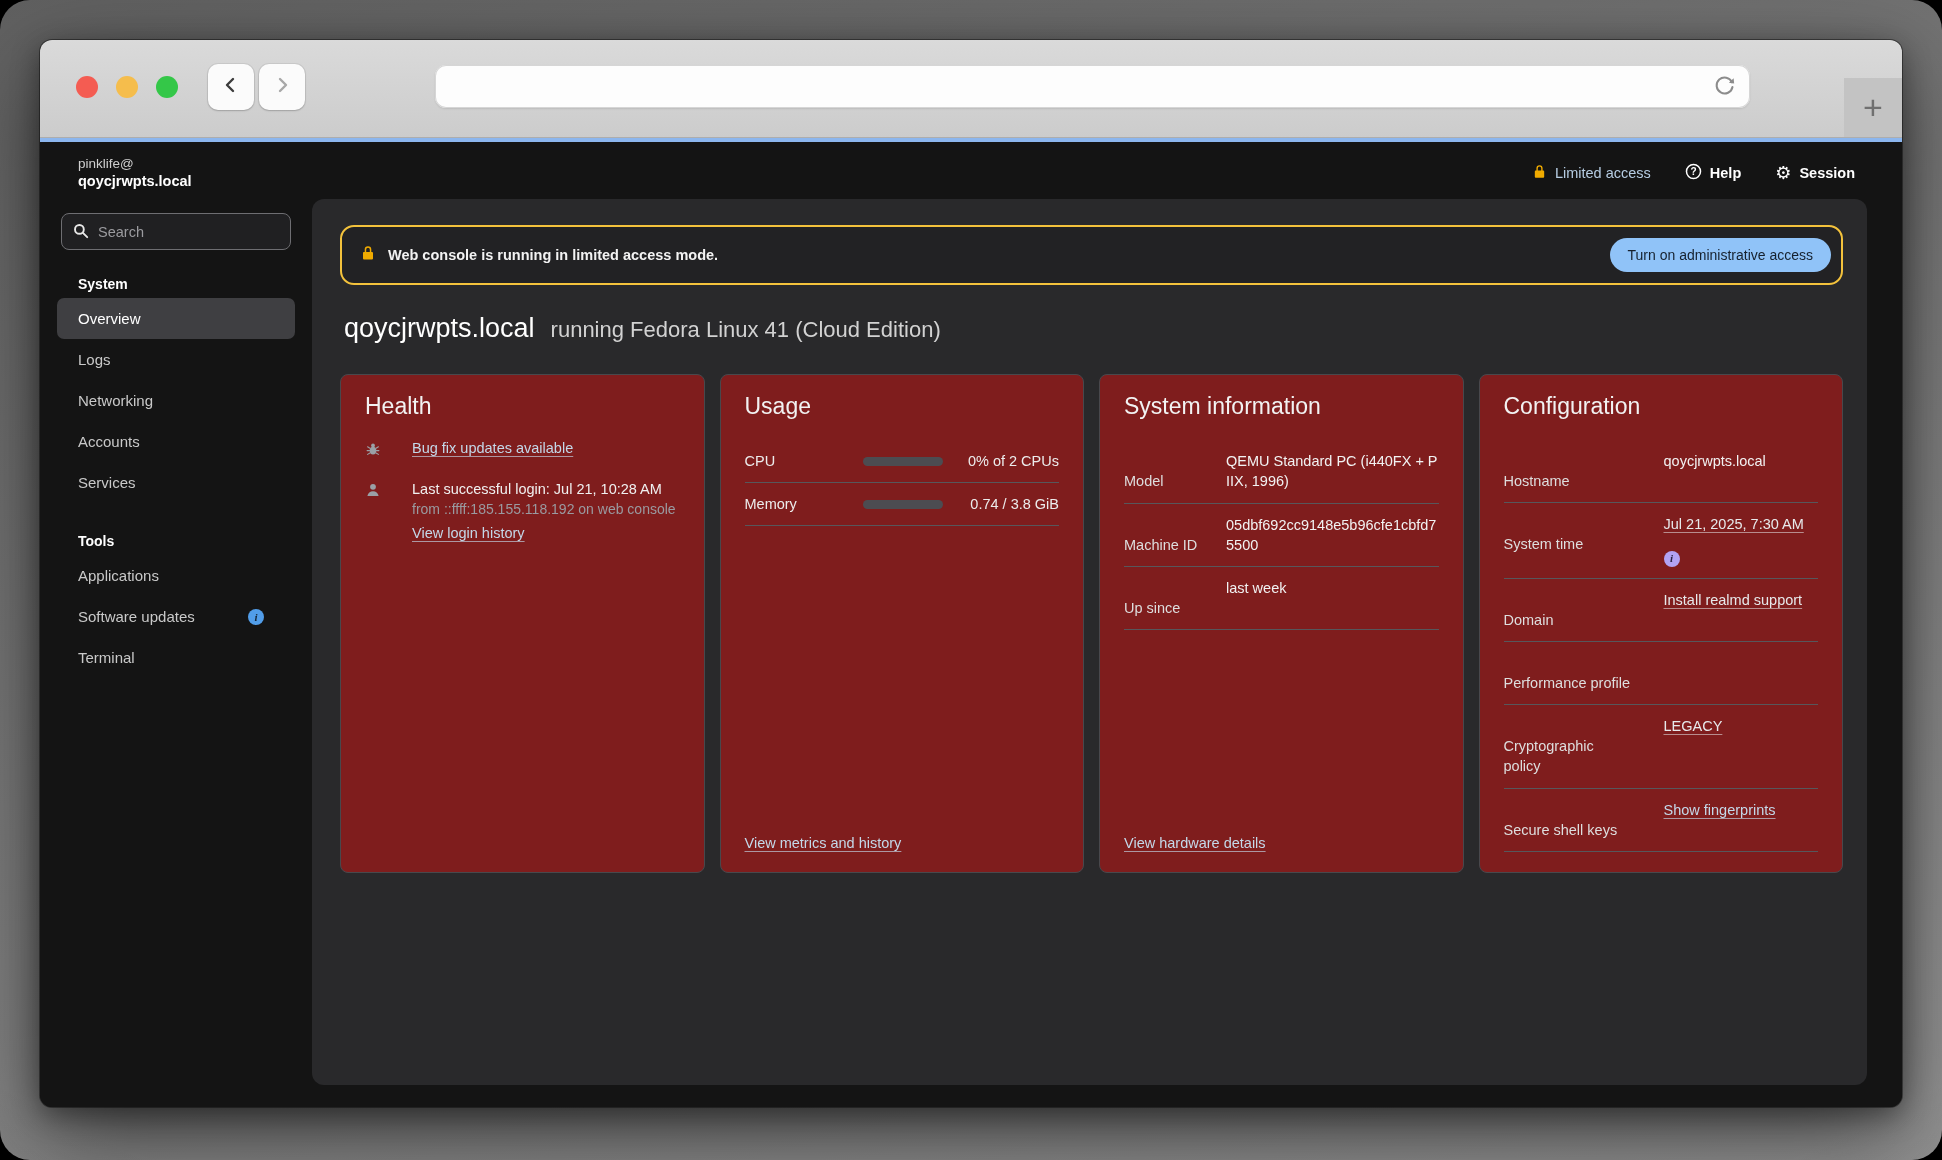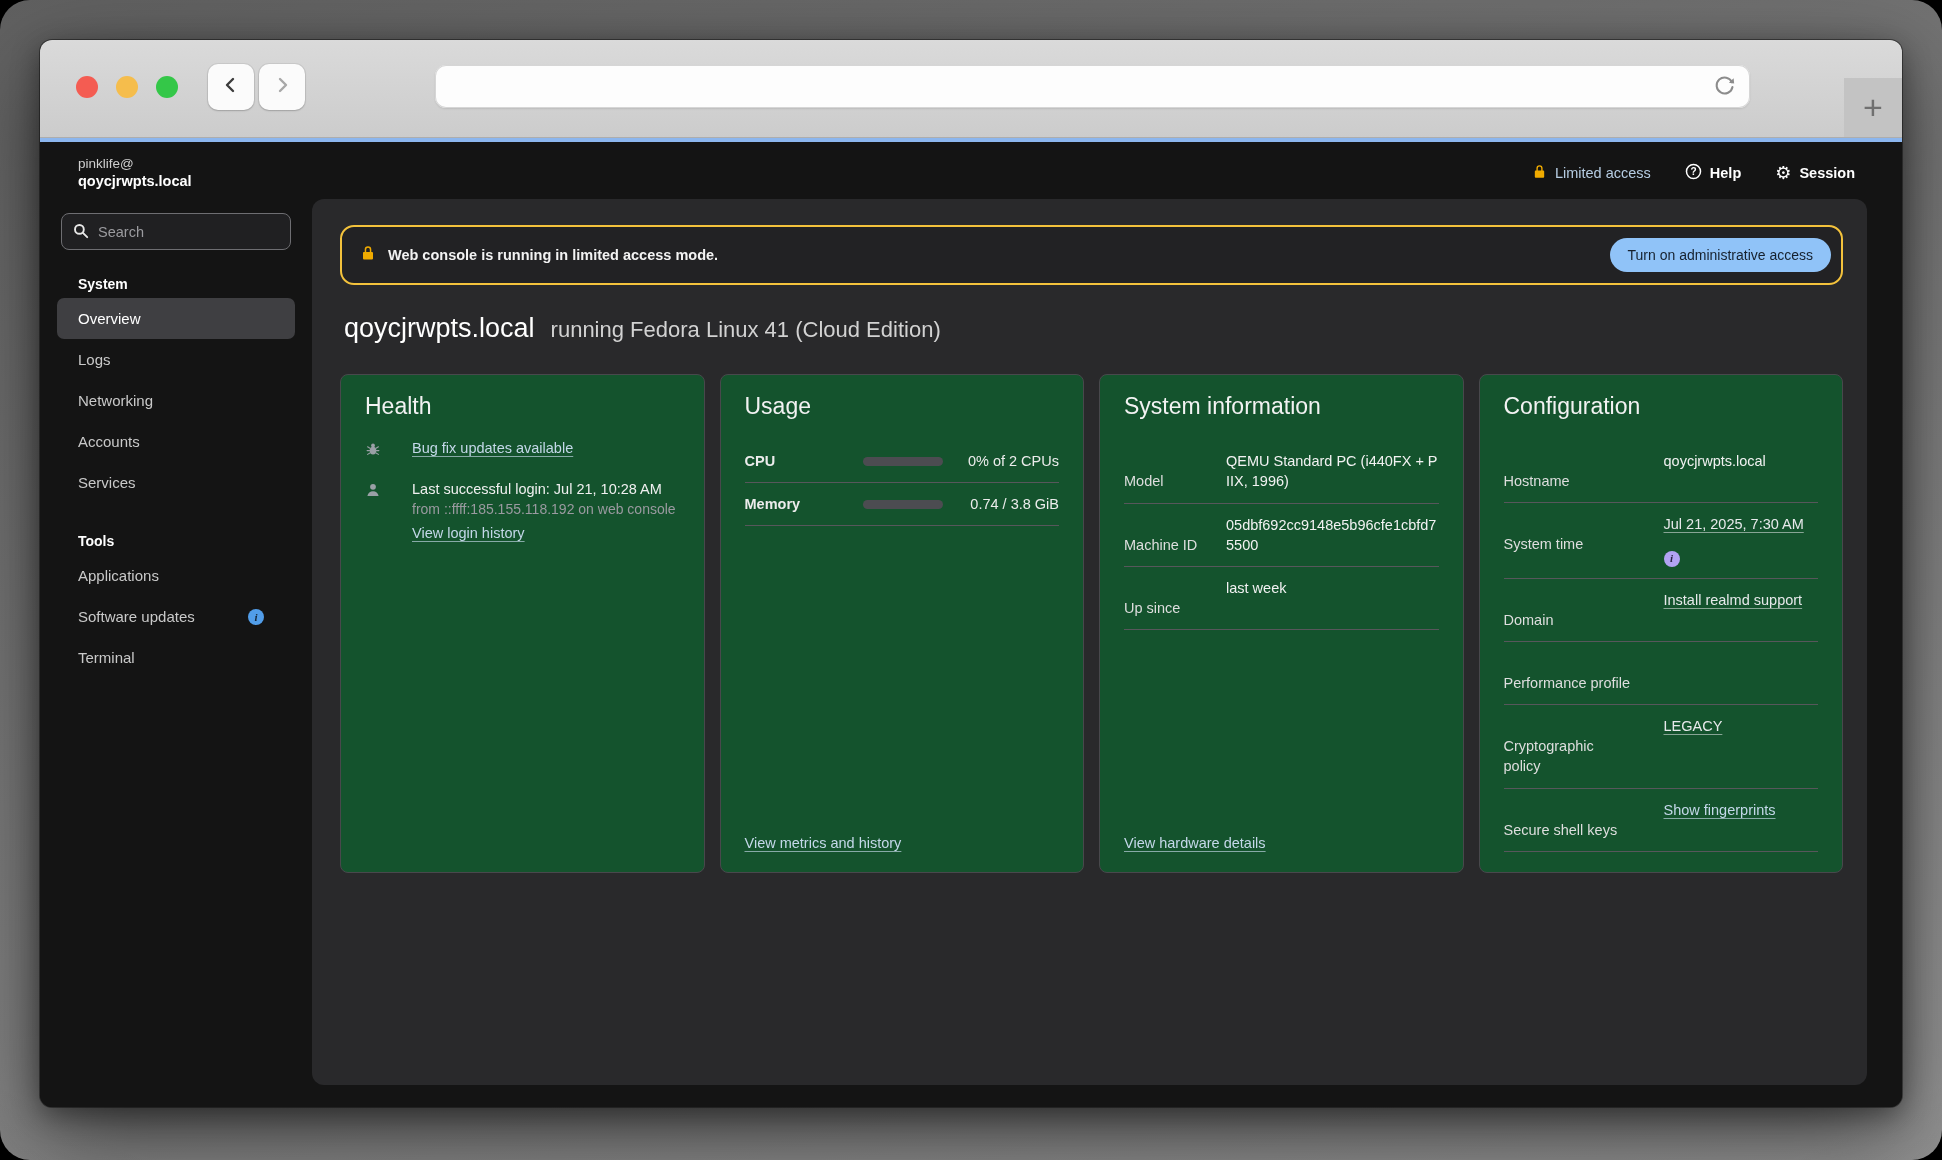--- a/index.html
+++ b/index.html
@@ -81,39 +81,39 @@
   .alert .msg { color:#f3f3f3; font-size:14.5px; font-weight:700; margin-left:12px; }
   .alert .spacer { flex:1; }
   .admin-btn { height:34px; border:none; border-radius:17px; background:#90c3f8;
                color:#16212e; font-size:14px; padding:0 18px; font-family:inherit; cursor:pointer; }
 
   .pagehead { display:flex; align-items:baseline; gap:16px; margin:28px 0 30px 4px; }
   .pagehead .h1 { color:#ffffff; font-size:27px; font-weight:400; }
   .pagehead .sub { color:#d2d2d2; font-size:22px; font-weight:300; }
 
   .cards { display:grid; grid-template-columns:repeat(4,1fr); gap:15px; height:360px; }
-  .card { background:#14532d; border:1px solid #48484c; border-radius:8px;
+  .card { background:#7f1d1d; border:1px solid #48484c; border-radius:8px;
           padding:18px 24px 20px 24px; display:flex; flex-direction:column; min-width:0; }
   .card h2 { color:#f2f2f2; font-size:23px; font-weight:400; margin-bottom:20px; }
 
   .link { color:#c4d8e9; text-decoration:underline; text-underline-offset:3px;
           text-decoration-color:rgba(196,216,233,.65); cursor:pointer; font-size:14.5px; }
   .link-w { color:#e7e9eb; text-decoration:underline; text-underline-offset:3px;
             text-decoration-color:rgba(231,233,235,.55); cursor:pointer; font-size:14.5px; }
 
   
   .h-row { display:flex; gap:31px; margin-bottom:20px; }
   .h-row .ic { flex:0 0 16px; padding-top:1px; }
   .h-login .l1 { color:#f0f0f0; font-size:14.5px; }
   .h-login .l2 { color:#9a9aa0; font-size:14px; margin-top:4px; }
   .h-login .l3 { margin-top:7px; }
 
   
   .u-row { display:flex; align-items:center; border-bottom:1px solid #57575b; padding:13px 0; }
-  .u-label { flex:0 0 118px; color:#ececec; font-size:14.5px;font-weight:bold; }
+  .u-label { flex:0 0 118px; color:#ececec; font-size:14.5px; }
   .u-bar { width:80px; height:9px; border-radius:5px; background:#4c4c51; overflow:hidden; }
   .u-fill { height:100%; background:#77b0e8; border-radius:5px; }
   .u-val { flex:1; text-align:right; color:#ececec; font-size:14.5px; white-space:nowrap; }
 
   
   .kv { display:flex; gap:22px; padding:11px 0; border-bottom:1px solid #57575b;
         font-size:14.5px; line-height:1.4; }
   .kv .k { flex:0 0 80px; color:#dedede;margin-top:20px; }
   .kv .v { flex:1; color:#f2f2f2; word-break:break-all; }
   .cfg .kv .k { flex:0 0 130px; word-break:normal; }

